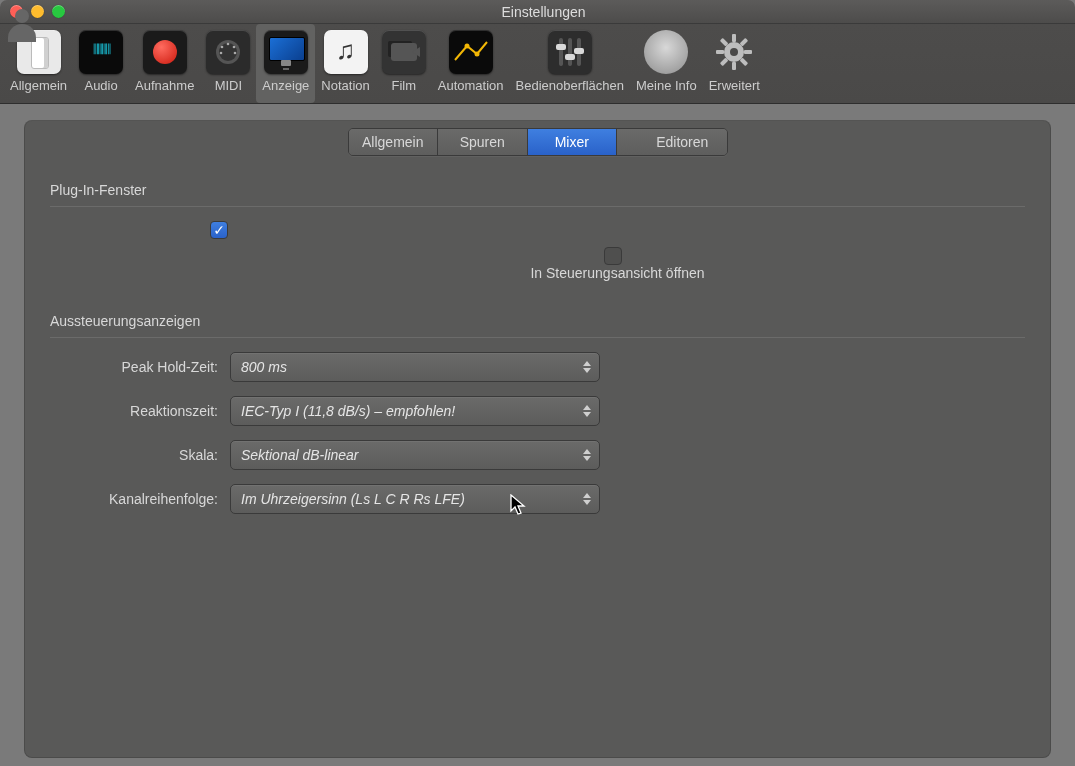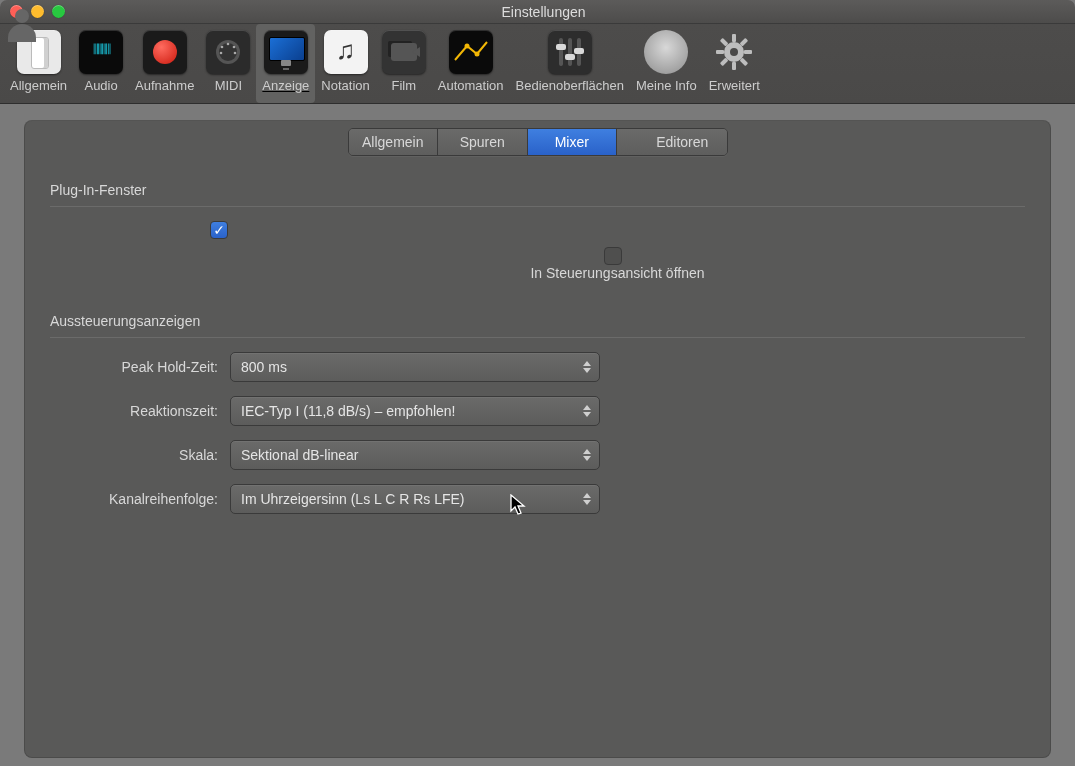--- a/index.html
+++ b/index.html
@@ -10,21 +10,21 @@
   .traffic { position: absolute; left: 10px; top: 5px; display: flex; gap: 8px; }
   .traffic .dot { width: 13px; height: 13px; border-radius: 50%; box-shadow: inset 0 1px 0 rgba(255,255,255,0.3), 0 0 1px rgba(0,0,0,.5); }
   .dot.red { background: #ff5f57; }
   .dot.yellow { background: #febc2e; }
   .dot.green { background: #28c840; }
   .titlebar .title { position: absolute; left: 12px; right: 0; text-align: center; font-size: 14px; color: #ddd; line-height: 24px; }
 
   
   .toolbar { height: 80px; background: linear-gradient(#4d4c4b,#4a4948); border-bottom: 1px solid #2e2e2e; display: flex; align-items: center; padding: 0 4px; }
   .tb-item { display: flex; flex-direction: column; align-items: center; padding: 0 6px; height: 100%; justify-content: flex-start; padding-top: 6px; border-radius: 4px; }
-  .tb-item.selected { background: #626261; text-decoration: underline; }
+  .tb-item.selected { background: #626261; }
   .tb-label { font-size: 13px; color: #ccc; margin-top: 4px; white-space: nowrap; }
 
   
   .panel-wrap { padding: 0 0 0 0; }
   .panel { margin: 16px 24px 20px 24px; background: #595958; border-radius: 8px; height: 638px; box-shadow: 0 1px 0 rgba(255,255,255,0.05) inset, 0 0 0 1px rgba(0,0,0,0.15) inset; padding-top: 8px; }
 
   
   .seg { display:flex; width: 380px; margin: 0 auto 20px auto; border-radius: 5px; overflow: hidden; border: 1px solid #3a3a3a; box-shadow: 0 1px 0 rgba(255,255,255,0.05); }
   .seg .seg-item { flex:1; text-align:center; padding: 5px 0; font-size:14px; color:#d8d8d8; background: linear-gradient(#6a6a69,#5e5e5d); border-right: 1px solid #3a3a3a; cursor:default; }
   .seg .seg-item:last-child { border-right:none;padding-left:21px; }
@@ -34,21 +34,21 @@
   .section-title { color: #d8d8d8; font-size: 14px; padding: 6px 0 8px 0; border-bottom: 1px solid #6b6b6a; margin-bottom: 14px; }
 
   .checkbox-row { display:flex; align-items:center; margin-left: 160px; margin-bottom: 8px; }
   .cb { width:18px; height:18px; border-radius:4px; margin-right:10px; border:1px solid #3a3a3a; display:flex; align-items:center; justify-content:center; font-size:14px; }
   .cb.checked { background: linear-gradient(#3f7fe0,#2a62c9); color:#fff; }
   .cb.unchecked { background:#4f4f4e; }
   .cb-label { color:#d8d8d8; font-size:14px; }
 
   .form-row { display:flex; align-items:center; margin-bottom: 14px; }
   .form-label { width: 180px; text-align:right; color:#d8d8d8; font-size:14px; padding-right: 12px; }
-  .form-select { flex:0 0 370px; text-align:left; background: linear-gradient(#6a6a69,#5c5c5b); border:1px solid #3a3a3a; border-radius:5px; color:#e5e5e5; font-size:14px; padding: 6px 28px 6px 10px; position:relative; box-shadow: 0 1px 0 rgba(255,255,255,.06) inset; }
+  .form-select { flex:0 0 370px; text-align:left; background: linear-gradient(#6a6a69,#5c5c5b); border:1px solid #3a3a3a; border-radius:5px; color:#e5e5e5; font-size:14px; padding: 6px 28px 6px 10px; position:relative; box-shadow: 0 1px 0 rgba(255,255,255,.06) inset; font-style: italic; }
   .form-select::after { content:""; position:absolute; right:8px; top:50%; transform:translateY(-50%); width:12px; height:16px;
     background:
       linear-gradient(45deg, transparent 45%, #cfcfcf 45% 55%, transparent 55%) top/12px 8px no-repeat,
       linear-gradient(-45deg, transparent 45%, #cfcfcf 45% 55%, transparent 55%) bottom/12px 8px no-repeat;
   }
   .form-select .arrows { position:absolute; right:8px; top:50%; transform:translateY(-50%); display:flex; flex-direction:column; gap:2px; }
   .form-select .arrows .up { width:0;height:0;border-left:4px solid transparent;border-right:4px solid transparent;border-bottom:5px solid #cfcfcf;}
   .form-select .arrows .dn { width:0;height:0;border-left:4px solid transparent;border-right:4px solid transparent;border-top:5px solid #cfcfcf;}
   .form-select::after{ display:none; }
 

